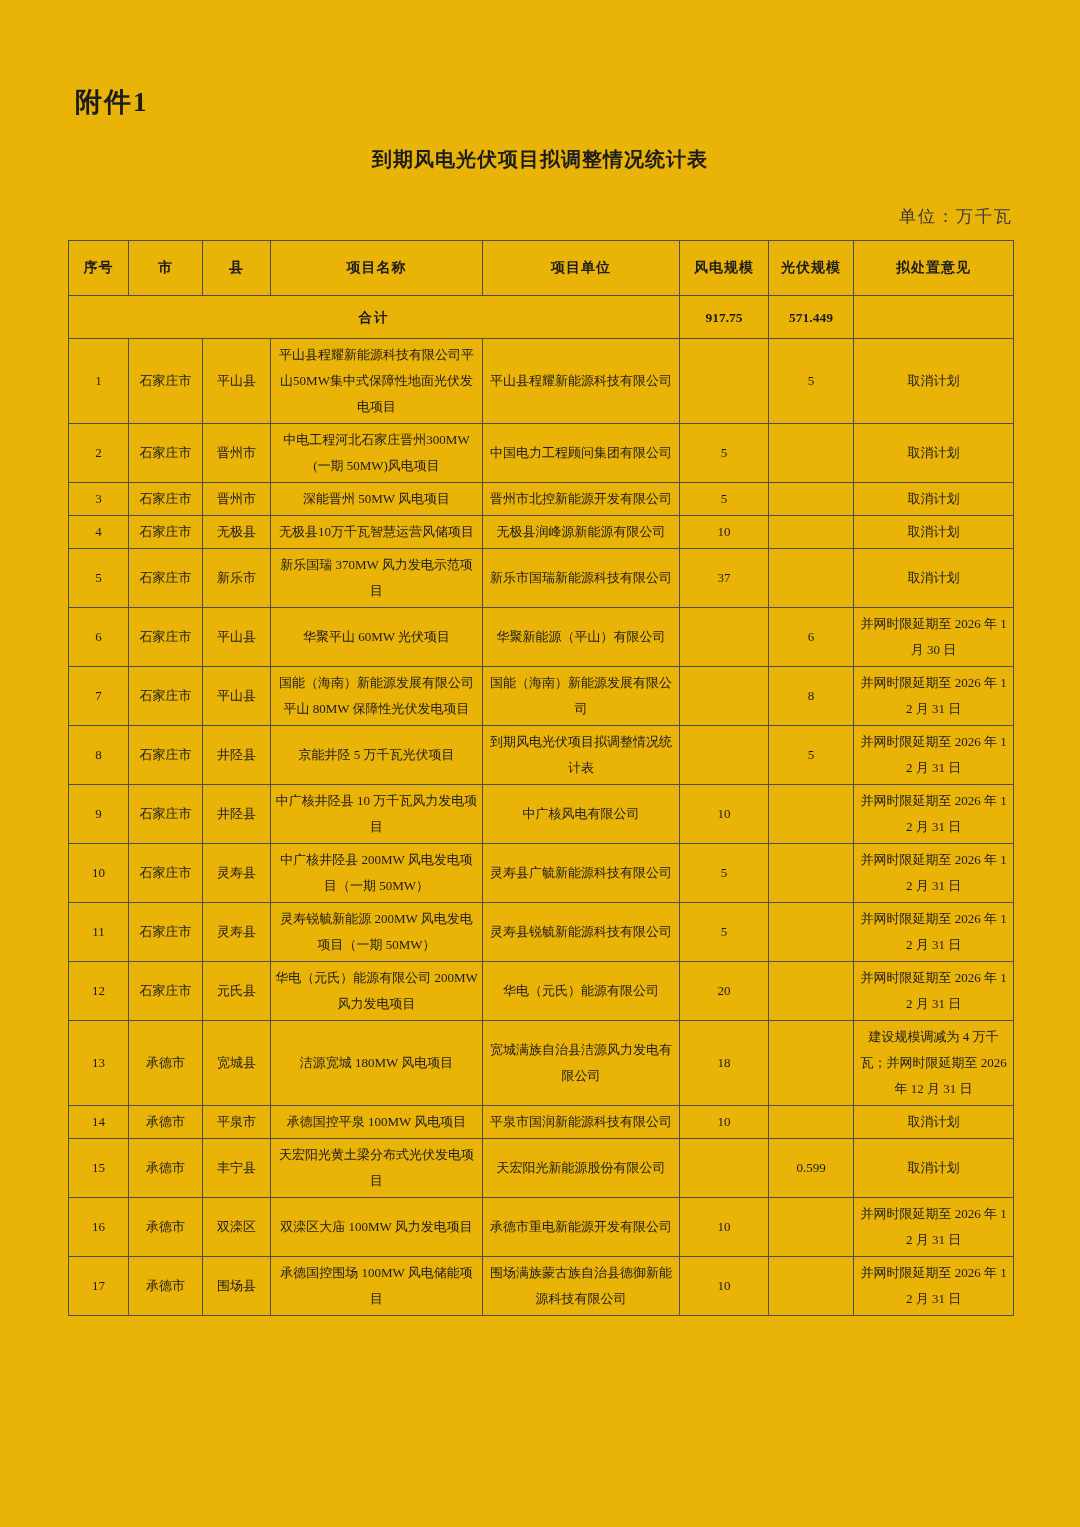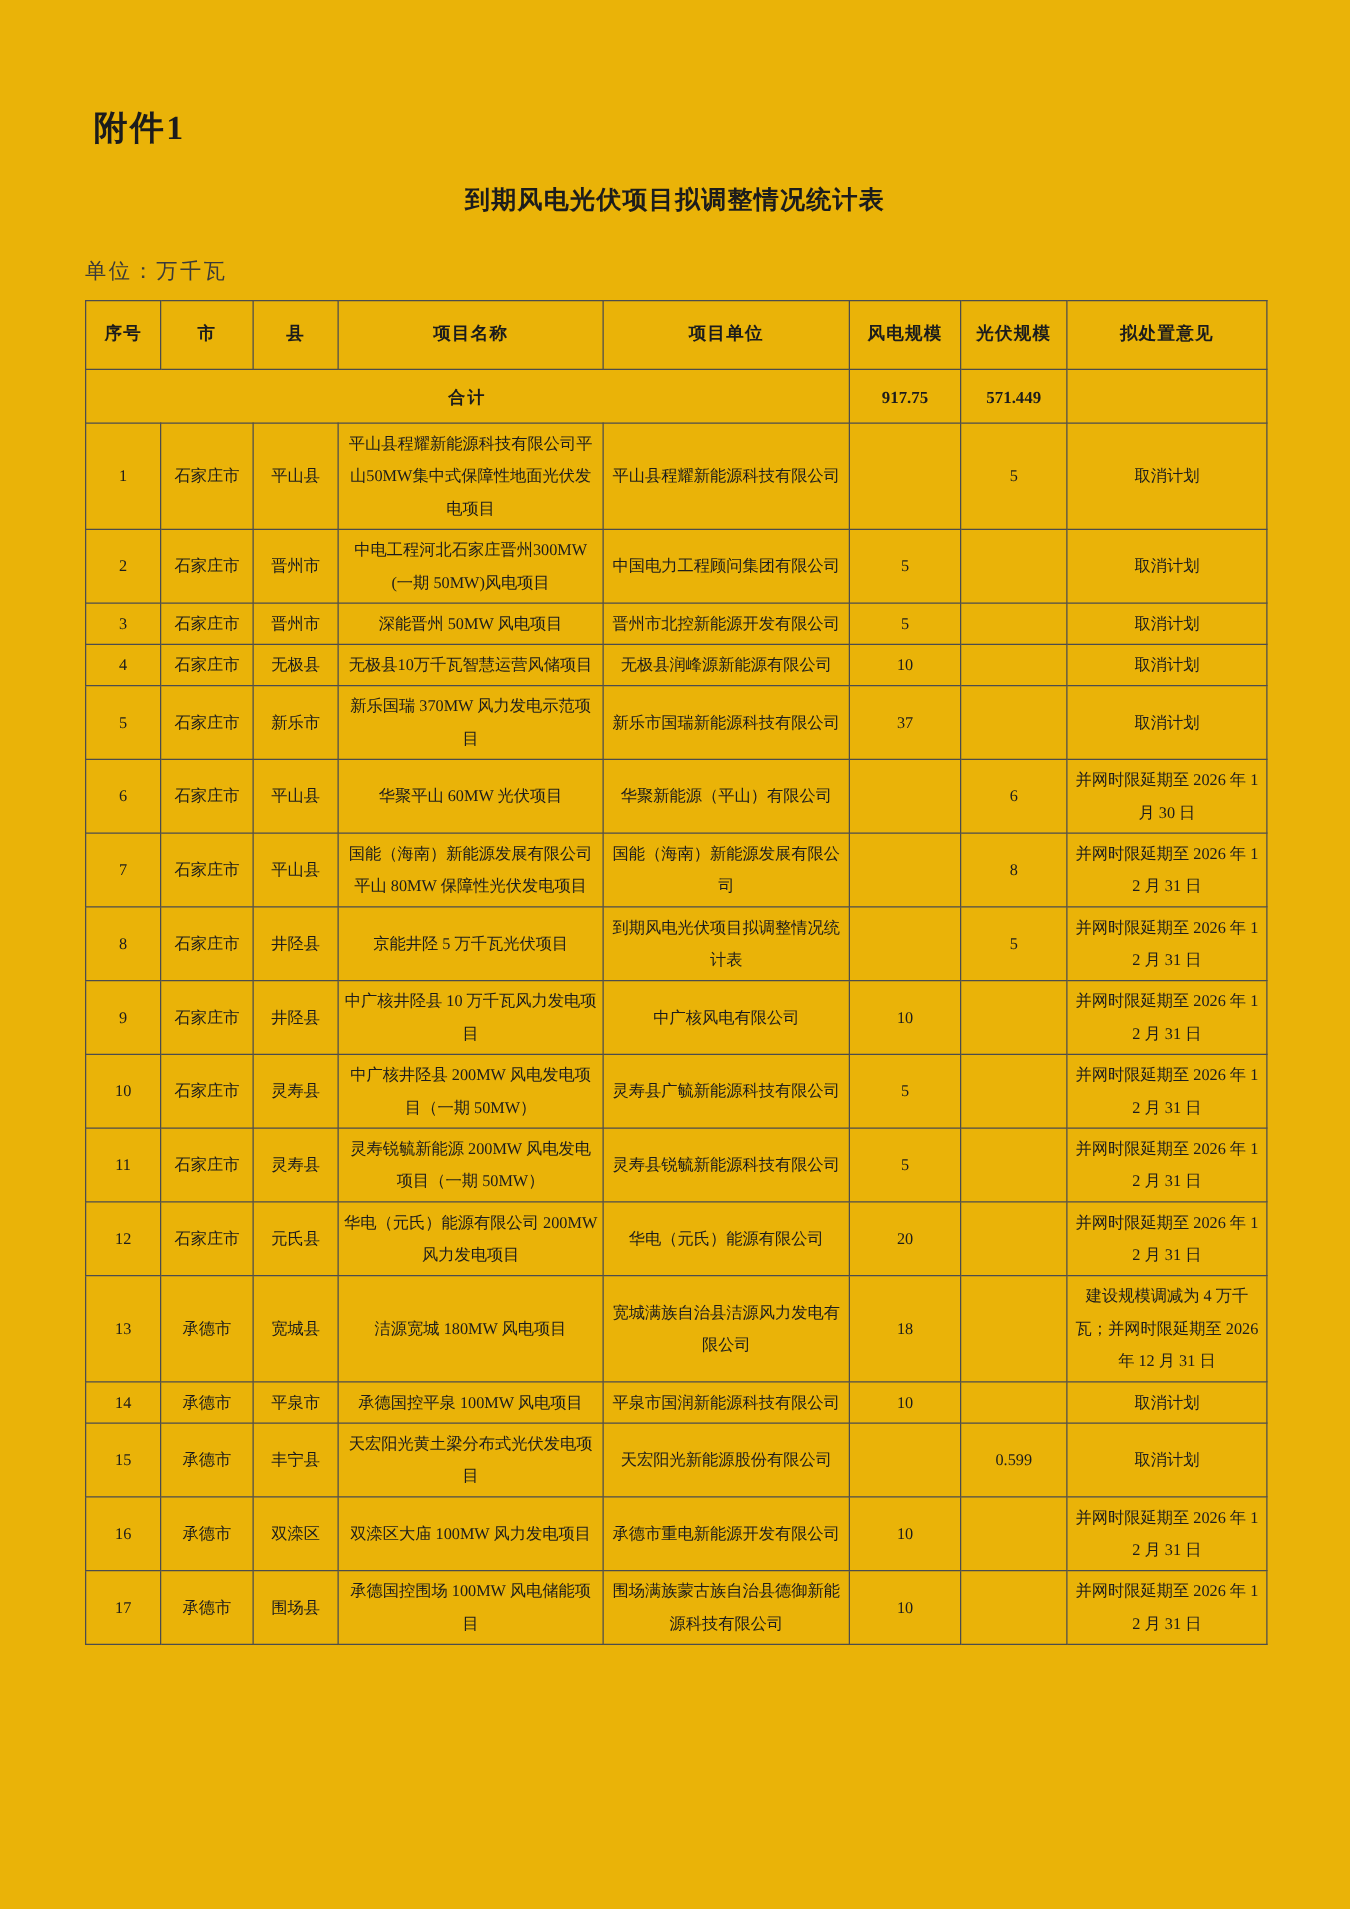--- a/index.html
+++ b/index.html
@@ -36,20 +36,21 @@
     font-size: 20px;
     font-weight: bold;
     letter-spacing: 1px;
     font-family: "Liberation Sans", "DejaVu Sans", sans-serif;
   }
   .unit-note {
     position: absolute;
     left: 68px;
     top: 205px;
     width: 945px;
+    text-align: right;
     font-size: 17px;
     color: #3a3a3a;
     letter-spacing: 2px;
   }
   table.main-table {
     position: absolute;
     left: 68px;
     top: 240px;
     width: 945px;
     border-collapse: collapse;

